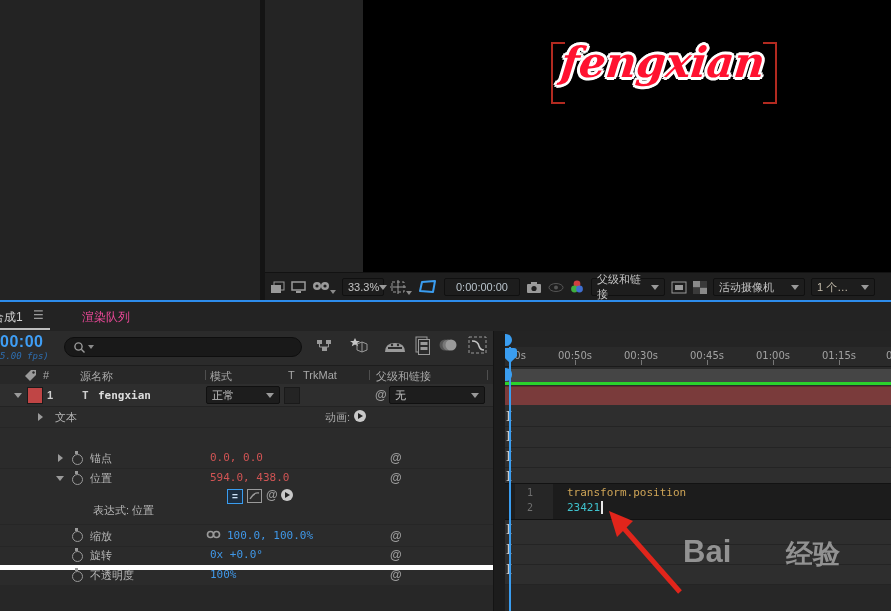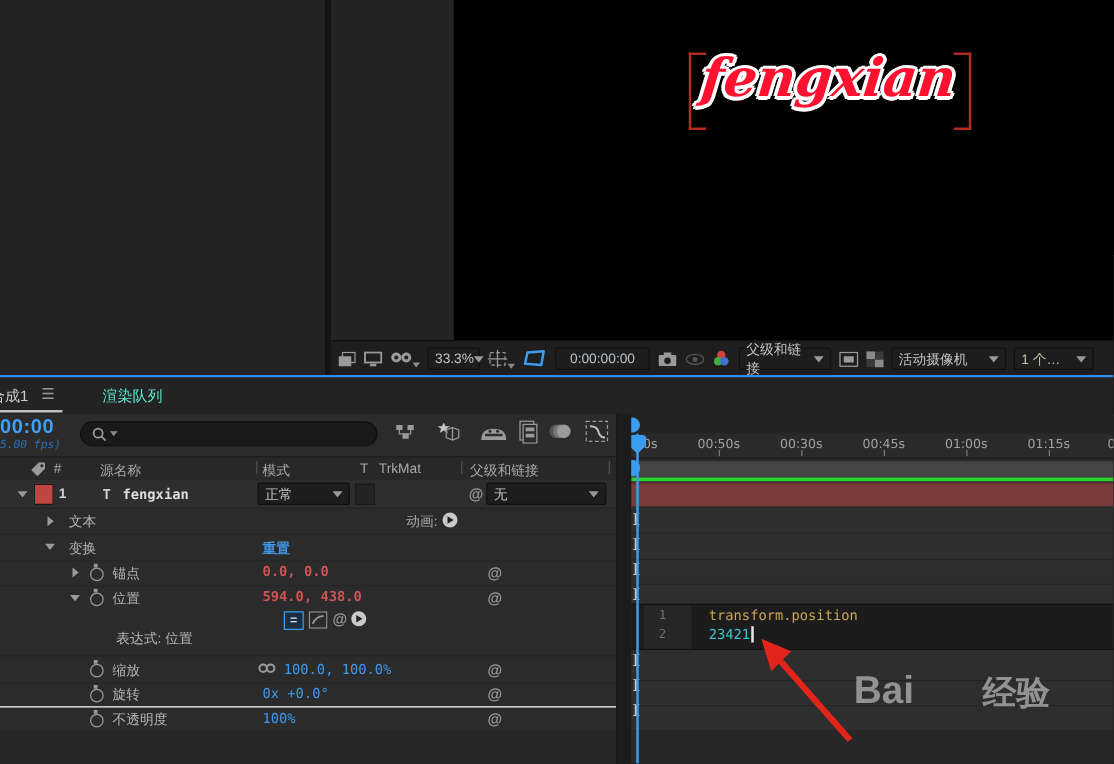--- a/index.html
+++ b/index.html
@@ -1,20 +1,20 @@
 <!DOCTYPE html>
 <html><head>
 <meta charset="utf-8">
 <style>
   html,body{margin:0;padding:0;background:#111;}
   #stage{position:relative;width:891px;height:611px;overflow:hidden;background:#232323;
          font-family:"Liberation Sans",sans-serif;font-size:11px;color:#c0c0c0;}
   .abs{position:absolute;}
   .row-label{color:#b5b5b5;}
-  .val-red{color:#d05454;font-weight:bold;}
+  .val-red{color:#d05454;}
   .val-blue{color:#4098e8;}
   .ddbox{background:#1d1d1d;border:1px solid #101010;border-radius:2px;color:#c4c4c4;
          display:flex;align-items:center;justify-content:space-between;padding:0 5px;box-sizing:border-box;}
   .carat{width:0;height:0;border-left:4px solid transparent;border-right:4px solid transparent;
          border-top:5px solid #9a9a9a;display:inline-block;}
   .carat-sm{width:0;height:0;border-left:3px solid transparent;border-right:3px solid transparent;
          border-top:4px solid #8a8a8a;display:inline-block;}
   .chev-r{width:0;height:0;border-top:4px solid transparent;border-bottom:4px solid transparent;
           border-left:5px solid #9a9a9a;display:inline-block;}
   .stopwatch{position:relative;width:9px;height:9px;border:1.5px solid #9a9a9a;border-radius:50%;display:inline-block;}
@@ -138,21 +138,21 @@
         <i class="carat"></i>
     </span>
   </div>
 
   <div class="abs" style="left:0;top:300px;width:891px;height:2px;background:#2d8ceb;"></div>
 
   <div class="abs" style="left:0;top:302px;width:891px;height:29px;background:#232323;border-bottom:1px solid #1a1a1a;">
     <span class="abs" style="left:-8px;top:7px;color:#cfcfcf;font-size:12px;">合成1</span>
     <span class="abs" style="left:33px;top:6px;color:#9a9a9a;font-size:12px;">☰</span>
     <div class="abs" style="left:0;top:26px;width:50px;height:2px;background:#bdbdbd;"></div>
-    <span class="abs" style="left:82px;top:7px;color:#5eead4;font-size:12px;">渲染队列</span>
+    <span class="abs" style="left:82px;top:7px;color:#ec4899;font-size:12px;">渲染队列</span>
   </div>
 
   <div class="abs" style="left:0;top:331px;width:891px;height:280px;background:#2b2b2b;">
 
     <div class="abs" style="left:0;top:0;width:493px;height:34px;background:#2b2b2b;">
       <span class="abs" style="left:0;top:2px;font-size:16px;font-weight:bold;color:#3f9ef5;letter-spacing:.5px;">00:00</span>
       <span class="abs mono" style="left:0;top:20px;font-size:9px;font-style:italic;color:#2e6fb3;">5.00 fps)</span>
       <div class="abs" style="left:64px;top:6px;width:238px;height:20px;background:#191919;border:1px solid #0e0e0e;border-radius:10px;display:flex;align-items:center;padding-left:8px;box-sizing:border-box;">
         <span>
           <svg width="13" height="13">
@@ -246,25 +246,20 @@
 
     <div class="abs" style="left:0;top:75px;width:493px;height:21px;border-bottom:1px solid #262626;">
       <i class="abs chev-r" style="left:38px;top:7px;"></i>
       <span class="abs row-label" style="left:55px;top:4px;">文本</span>
       <span class="abs" style="left:325px;top:4px;color:#a8a8a8;">动画:</span>
       <span class="abs playcirc" style="left:354px;top:4px;">
           <i></i>
         </span>
     </div>
 
-    <div class="abs" style="left:0;top:96px;width:493px;height:21px;border-bottom:1px solid #262626;">
-      <i class="abs carat" style="left:36px;top:8px;"></i>
-      <span class="abs row-label" style="left:55px;top:4px;">变换</span>
-      <span class="abs val-blue" style="left:210px;top:4px;font-weight:bold;">重置</span>
-    </div>
 
     <div class="abs" style="left:0;top:117px;width:493px;height:20px;border-bottom:1px solid #262626;">
       <i class="abs chev-r" style="left:58px;top:6px;"></i>
       <span class="abs stopwatch" style="left:72px;top:6px;"></span>
       <span class="abs row-label" style="left:90px;top:3px;">锚点</span>
       <span class="abs val-red mono" style="left:210px;top:3px;">0.0, 0.0</span>
       <span class="abs pick" style="left:390px;top:3px;">@</span>
     </div>
 
     <div class="abs" style="left:0;top:137px;width:493px;height:20px;">
@@ -296,21 +291,21 @@
       <span class="abs" style="left:206px;top:5px;">
         <svg width="15" height="9">
             <circle cx="4.5" cy="4.5" r="3" fill="none" stroke="#9a9a9a" stroke-width="1.6"></circle>
             <circle cx="10.5" cy="4.5" r="3" fill="none" stroke="#9a9a9a" stroke-width="1.6"></circle>
           </svg>
       </span>
       <span class="abs val-blue mono" style="left:227px;top:4px;">100.0, 100.0%</span>
       <span class="abs pick" style="left:390px;top:4px;">@</span>
     </div>
 
-    <div class="abs" style="left:0;top:214px;width:493px;height:20px;border-bottom:1px solid #ffffff;">
+    <div class="abs" style="left:0;top:214px;width:493px;height:20px;border-bottom:5px solid #ffffff;">
       <span class="abs stopwatch" style="left:72px;top:6px;"></span>
       <span class="abs row-label" style="left:90px;top:3px;">旋转</span>
       <span class="abs val-blue mono" style="left:210px;top:3px;">0x +0.0°</span>
       <span class="abs pick" style="left:390px;top:3px;">@</span>
     </div>
 
     <div class="abs" style="left:0;top:234px;width:493px;height:20px;border-bottom:1px solid #262626;">
       <span class="abs stopwatch" style="left:72px;top:6px;"></span>
       <span class="abs row-label" style="left:90px;top:3px;">不透明度</span>
       <span class="abs val-blue mono" style="left:210px;top:3px;">100%</span>

